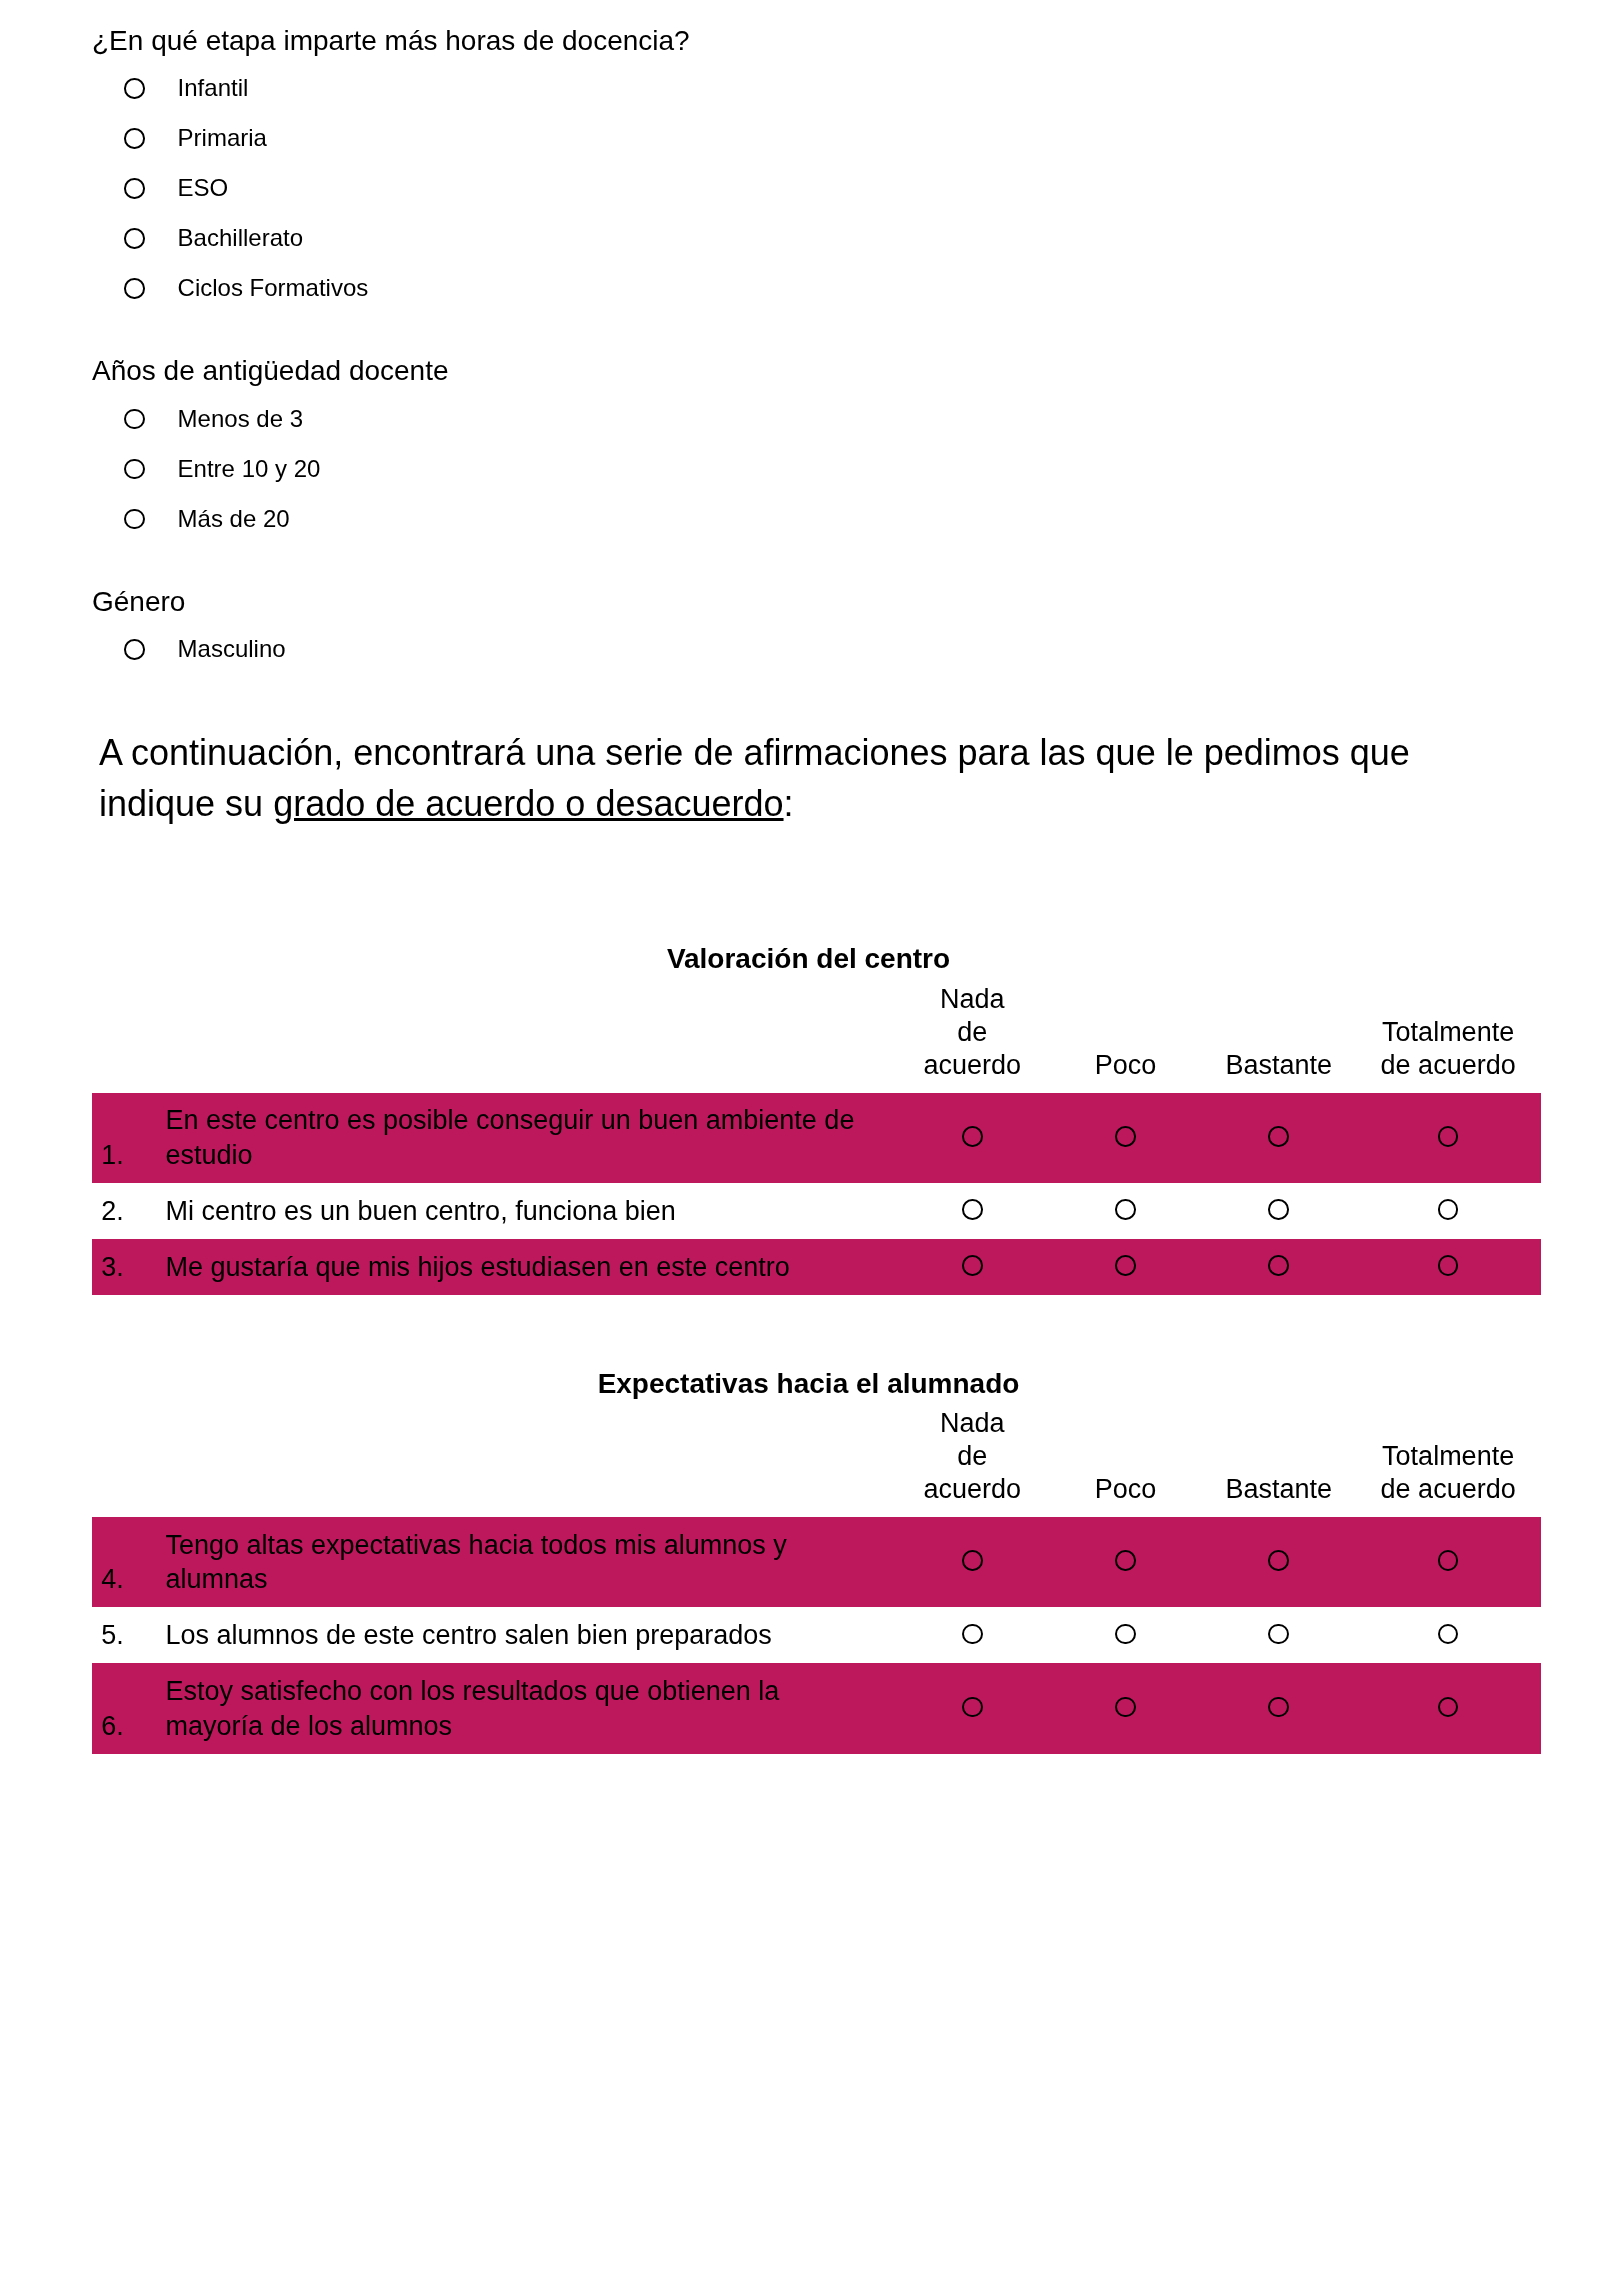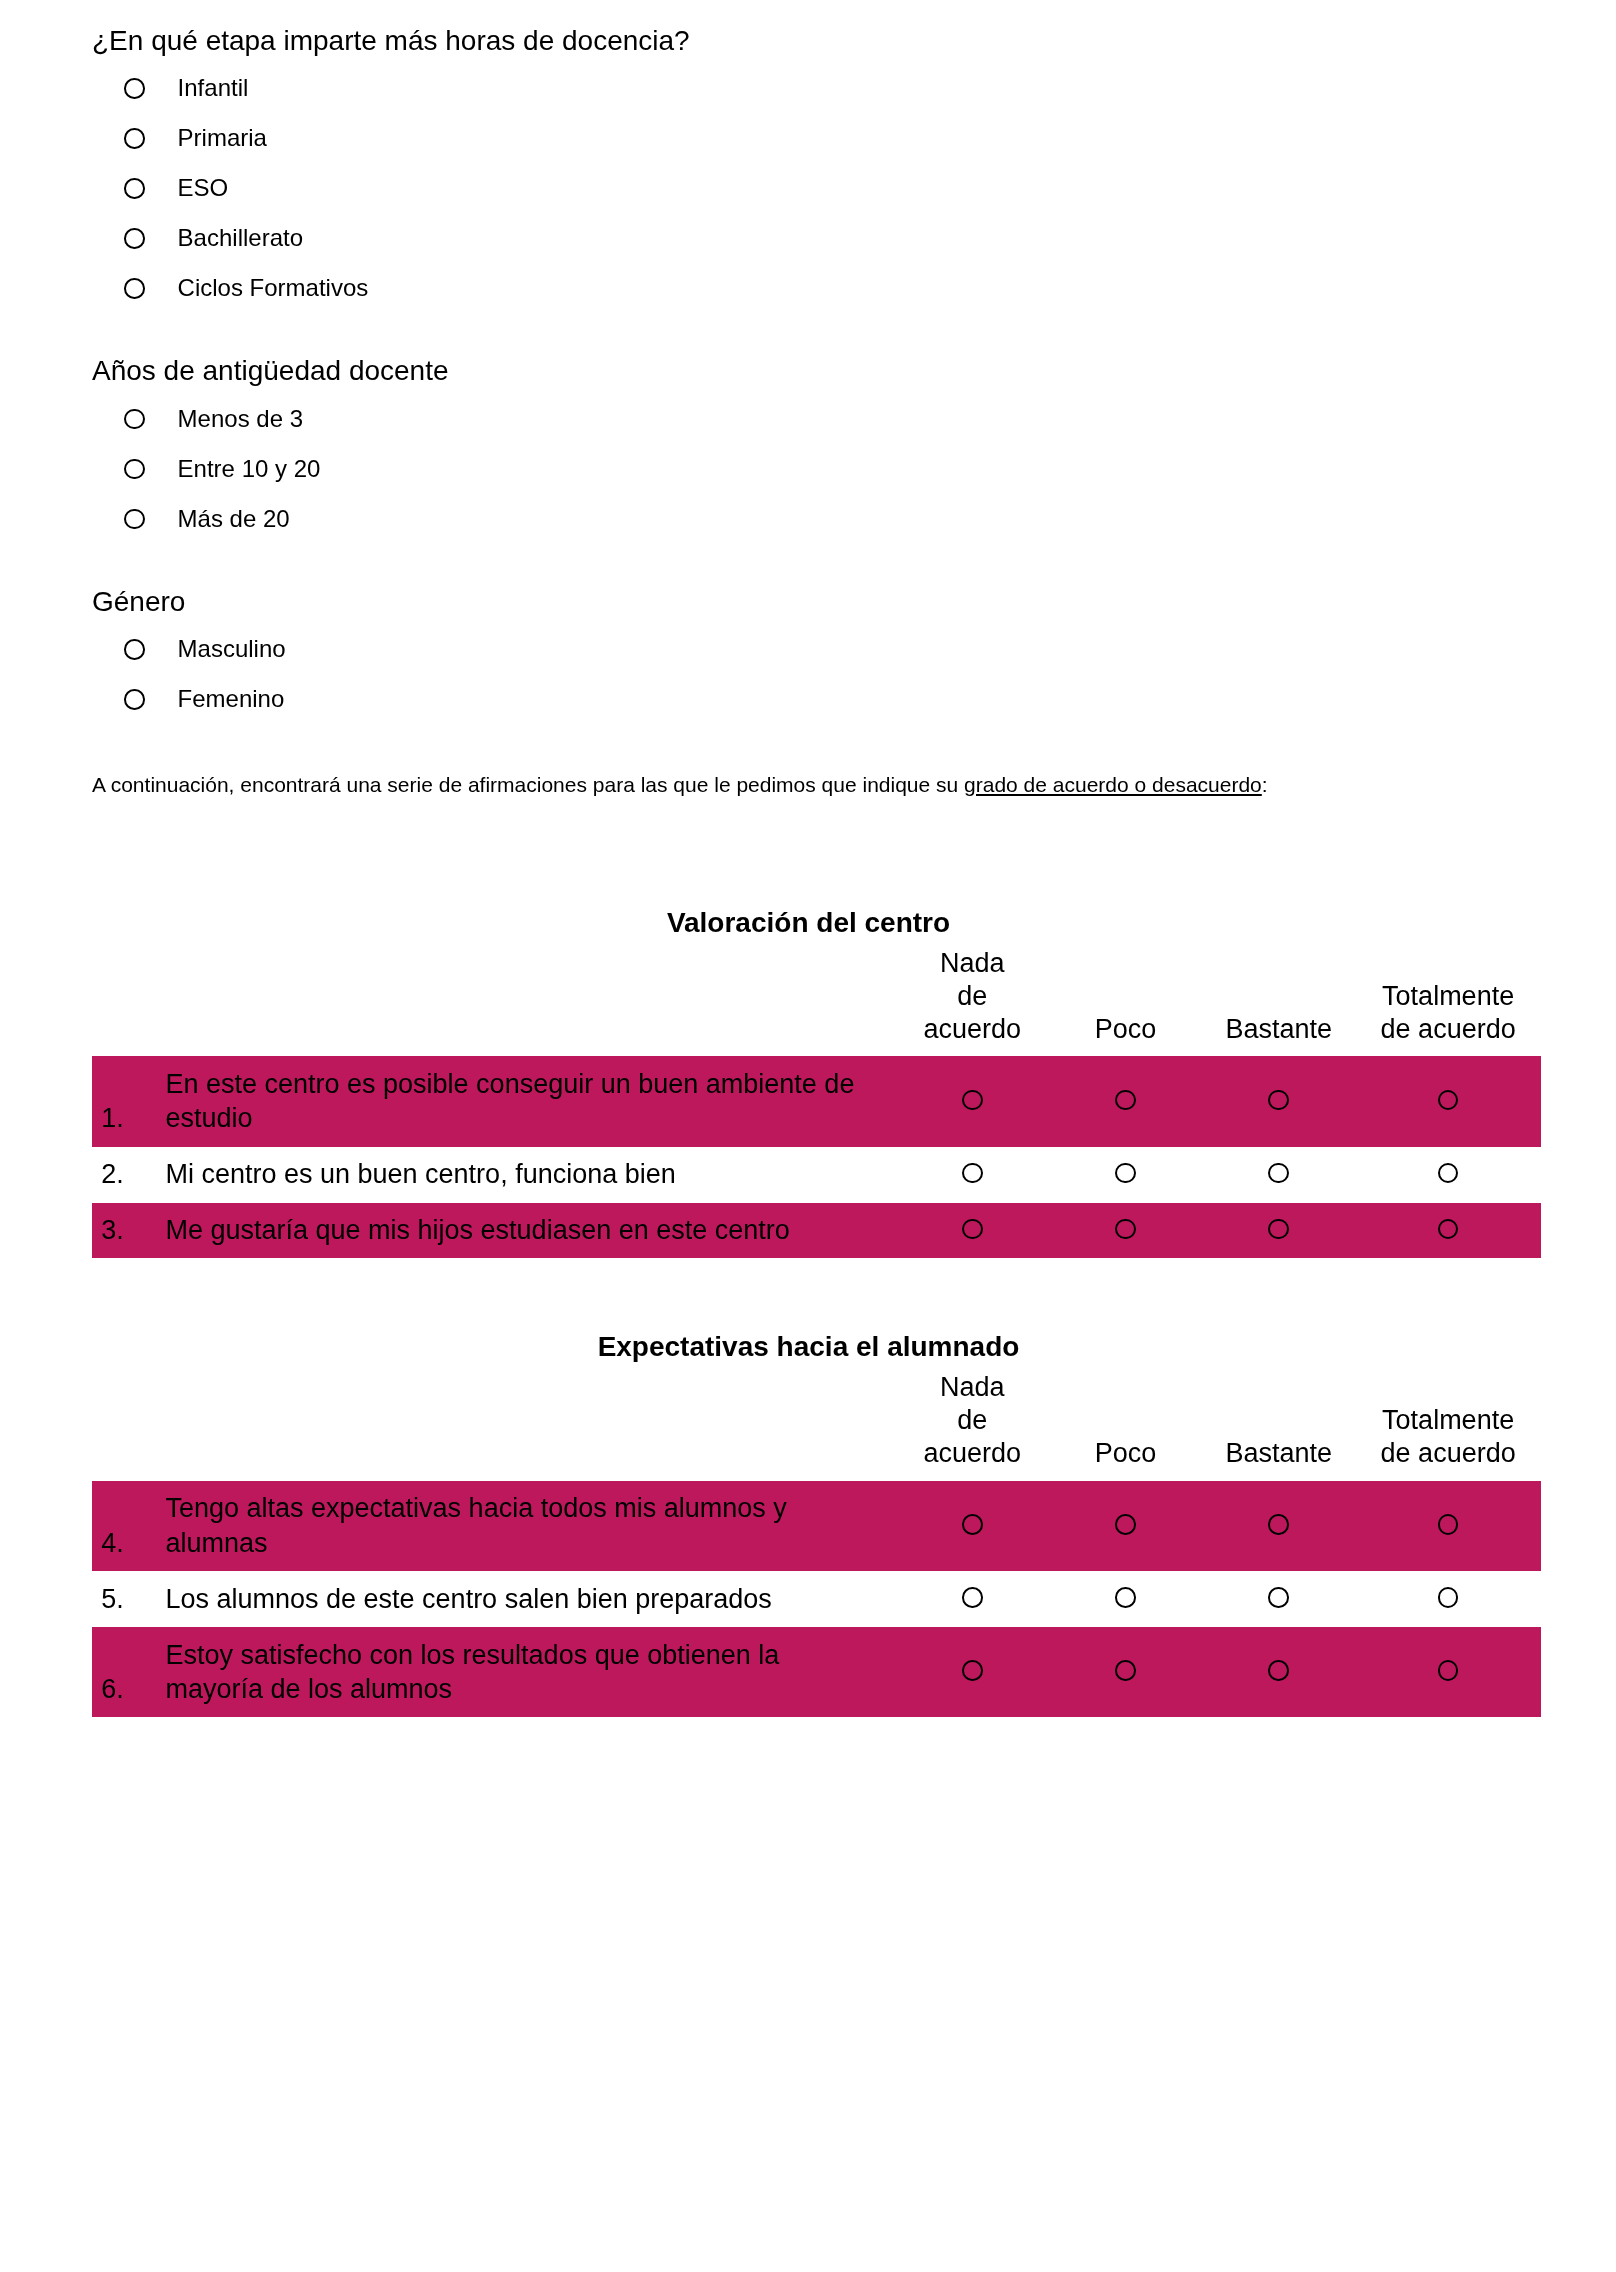--- a/index.html
+++ b/index.html
@@ -51,23 +51,23 @@
     line-height: 1;
     margin-left: 33px;
     white-space: nowrap;
   }
 
   .gap-sm { height: 40px; }
   .gap-md { height: 46px; }
 
   
   .intro {
-    font-size: 21px;
+    font-size: 36px;
     line-height: 1.42;
-    margin: 0;
+    margin: 7px;
     max-width: 1449px;
   }
   .intro .underline {
     text-decoration: underline;
   }
 
   
   .section-title {
     font-size: 28px;
     font-weight: bold;
@@ -169,24 +169,20 @@
     </div>
   </div>
 
   <div class="gap-sm"></div>
 
   <div class="question-block">
     <p class="question-title">Género</p>
     <div class="option-row">
       <span class="radio"></span>
       <span class="option-label">Masculino</span>
-    </div>
-    <div class="option-row">
-      <span class="radio"></span>
-      <span class="option-label">Femenino</span>
     </div>
   </div>
 
   <div class="gap-md"></div>
 
   <p class="intro"><span>A continuación, encontrará una serie de afirmaciones para las que le pedimos que indique su </span><span class="underline">grado de acuerdo o desacuerdo</span><span>:</span></p>
 
   <div style="height:107px"></div>
 
   <div>

